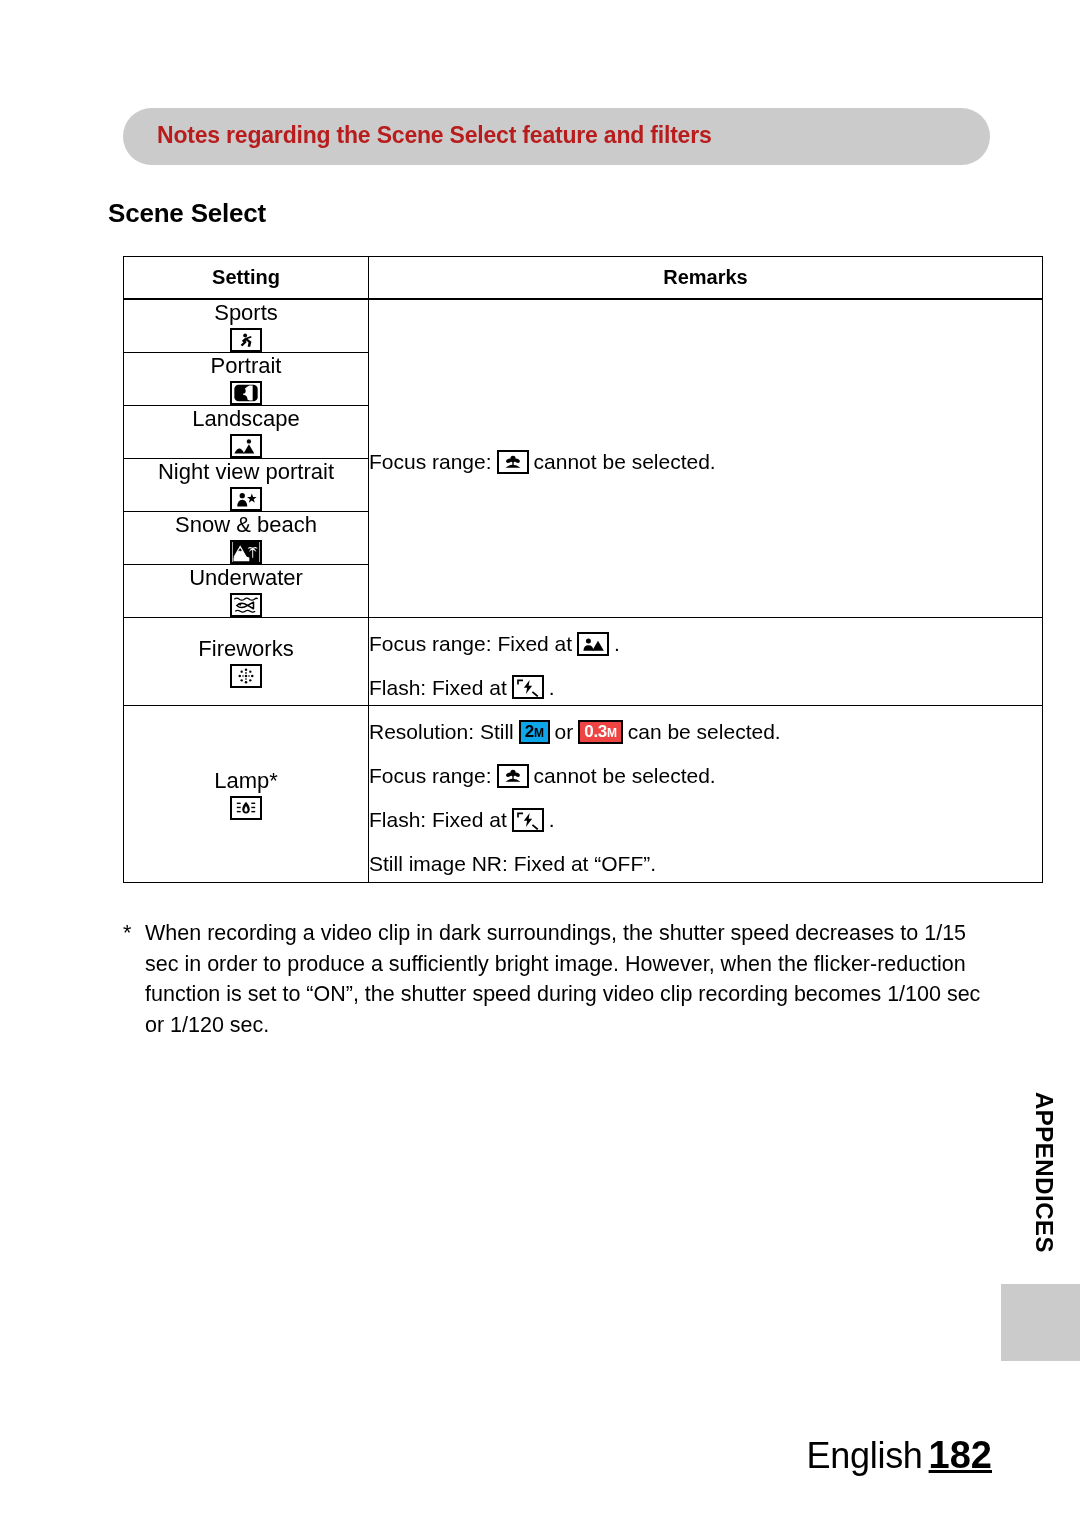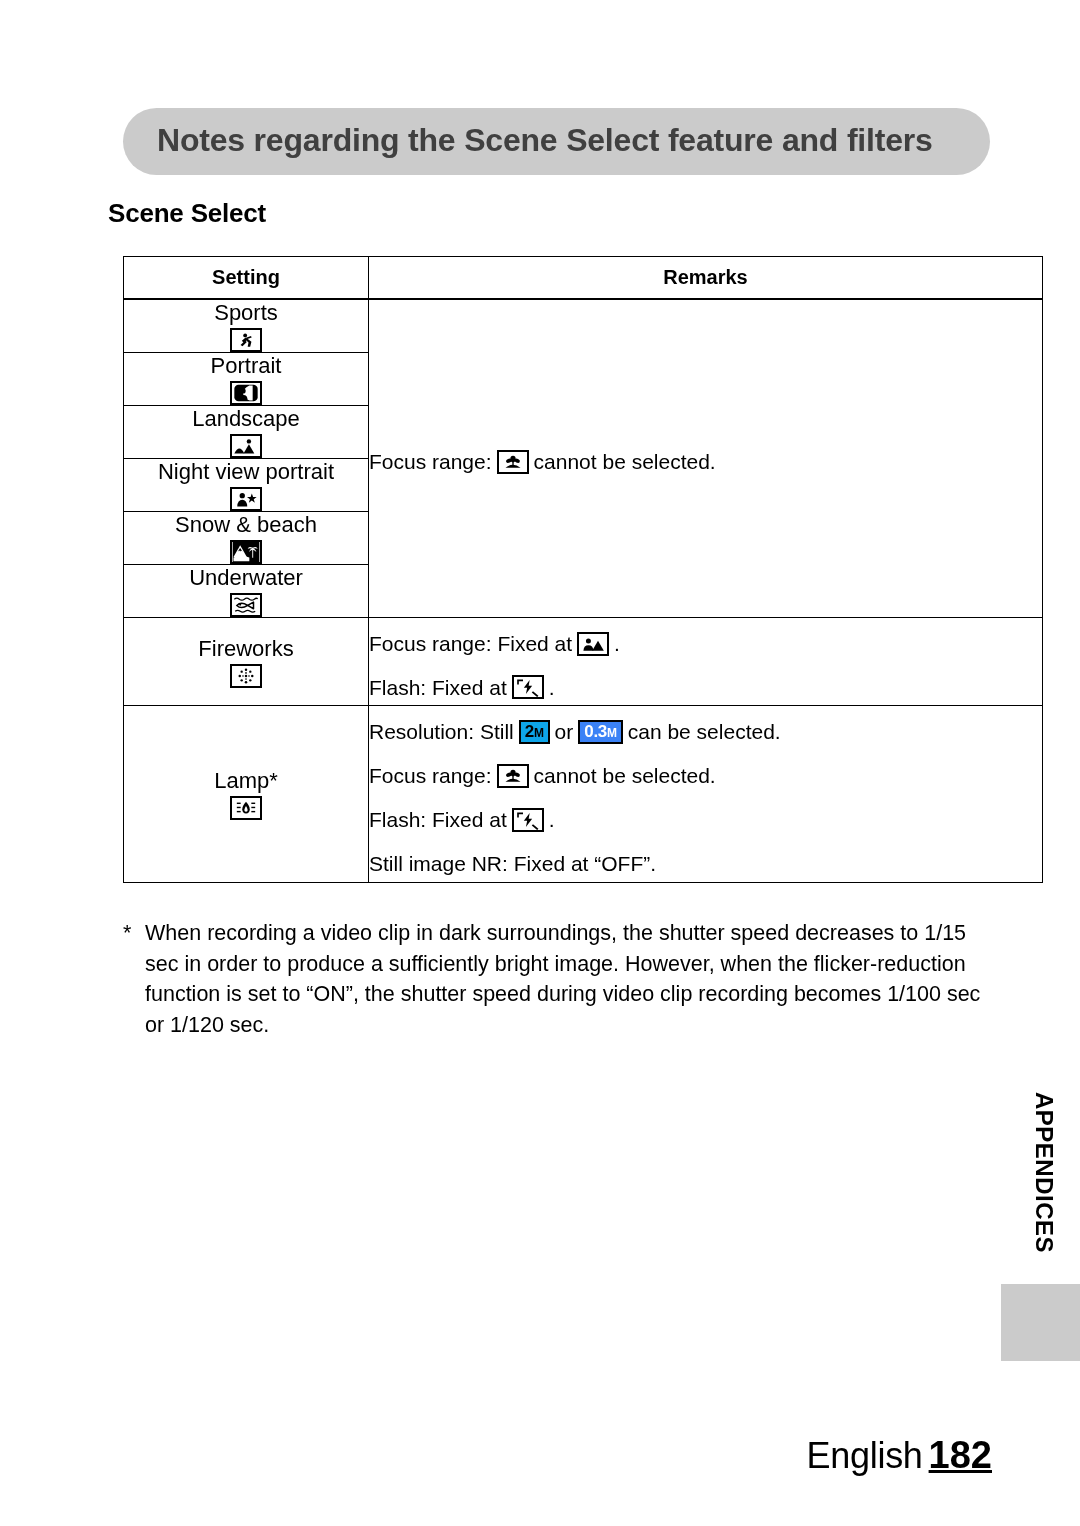--- a/index.html
+++ b/index.html
@@ -21,25 +21,25 @@
     position: absolute;
     left: 123px;
     top: 108px;
     width: 867px;
     box-sizing: border-box;
     background: #cbcbcb;
     border-radius: 44px;
     padding: 14px 34px 16px 34px;
   }
   .banner-title {
-    font-size: 32px;
+    font-size: 23px;
     font-weight: bold;
     line-height: 1.17;
     letter-spacing: -0.2px;
-    color: #404040;
+    color: #b91c1c;
   }
 
   
   .section-heading {
     position: absolute;
     left: 108px;
     top: 198px;
     font-size: 26px;
     font-weight: bold;
     letter-spacing: -0.2px;
@@ -128,21 +128,21 @@
     font-weight: bold;
     line-height: 20px;
     height: 24px;
     padding: 0 4px;
     margin: 0 5px;
     vertical-align: middle;
     letter-spacing: -0.3px;
   }
   .chip .m { font-size: 12px; }
   .chip.inverted {
-    background: #3b82f6;
+    background: #ef4444;
     color: #fff;
     border-color: #000;
   }
 
   
   .footnote {
     position: absolute;
     left: 123px;
     top: 918px;
     width: 870px;

